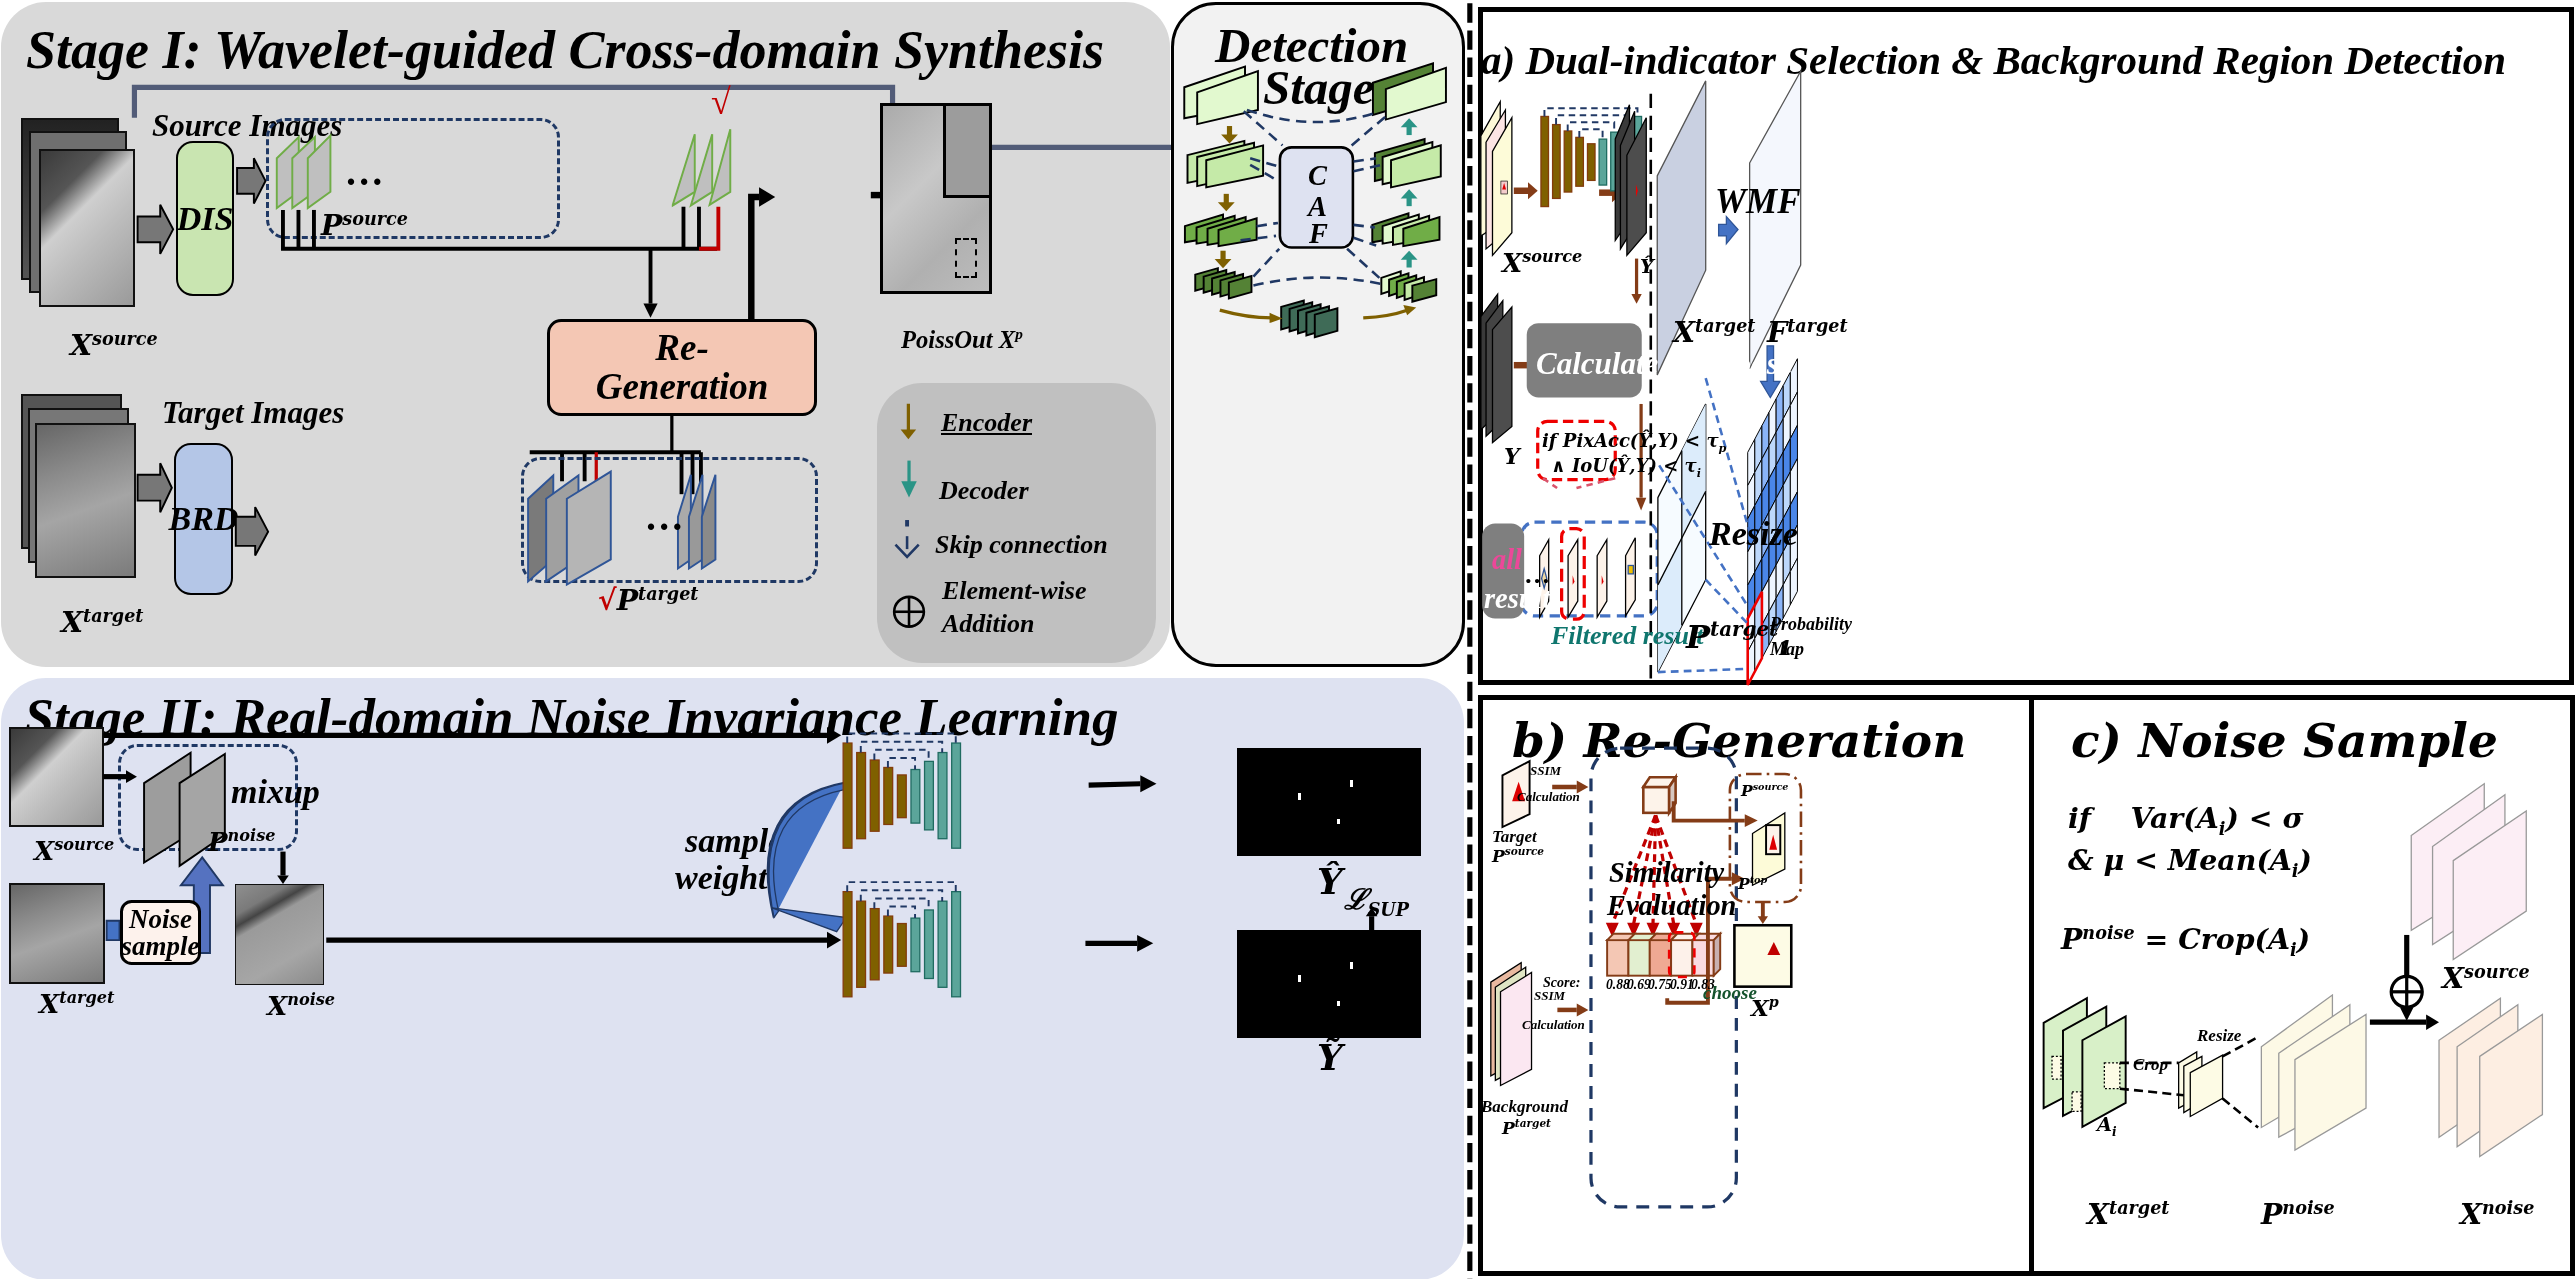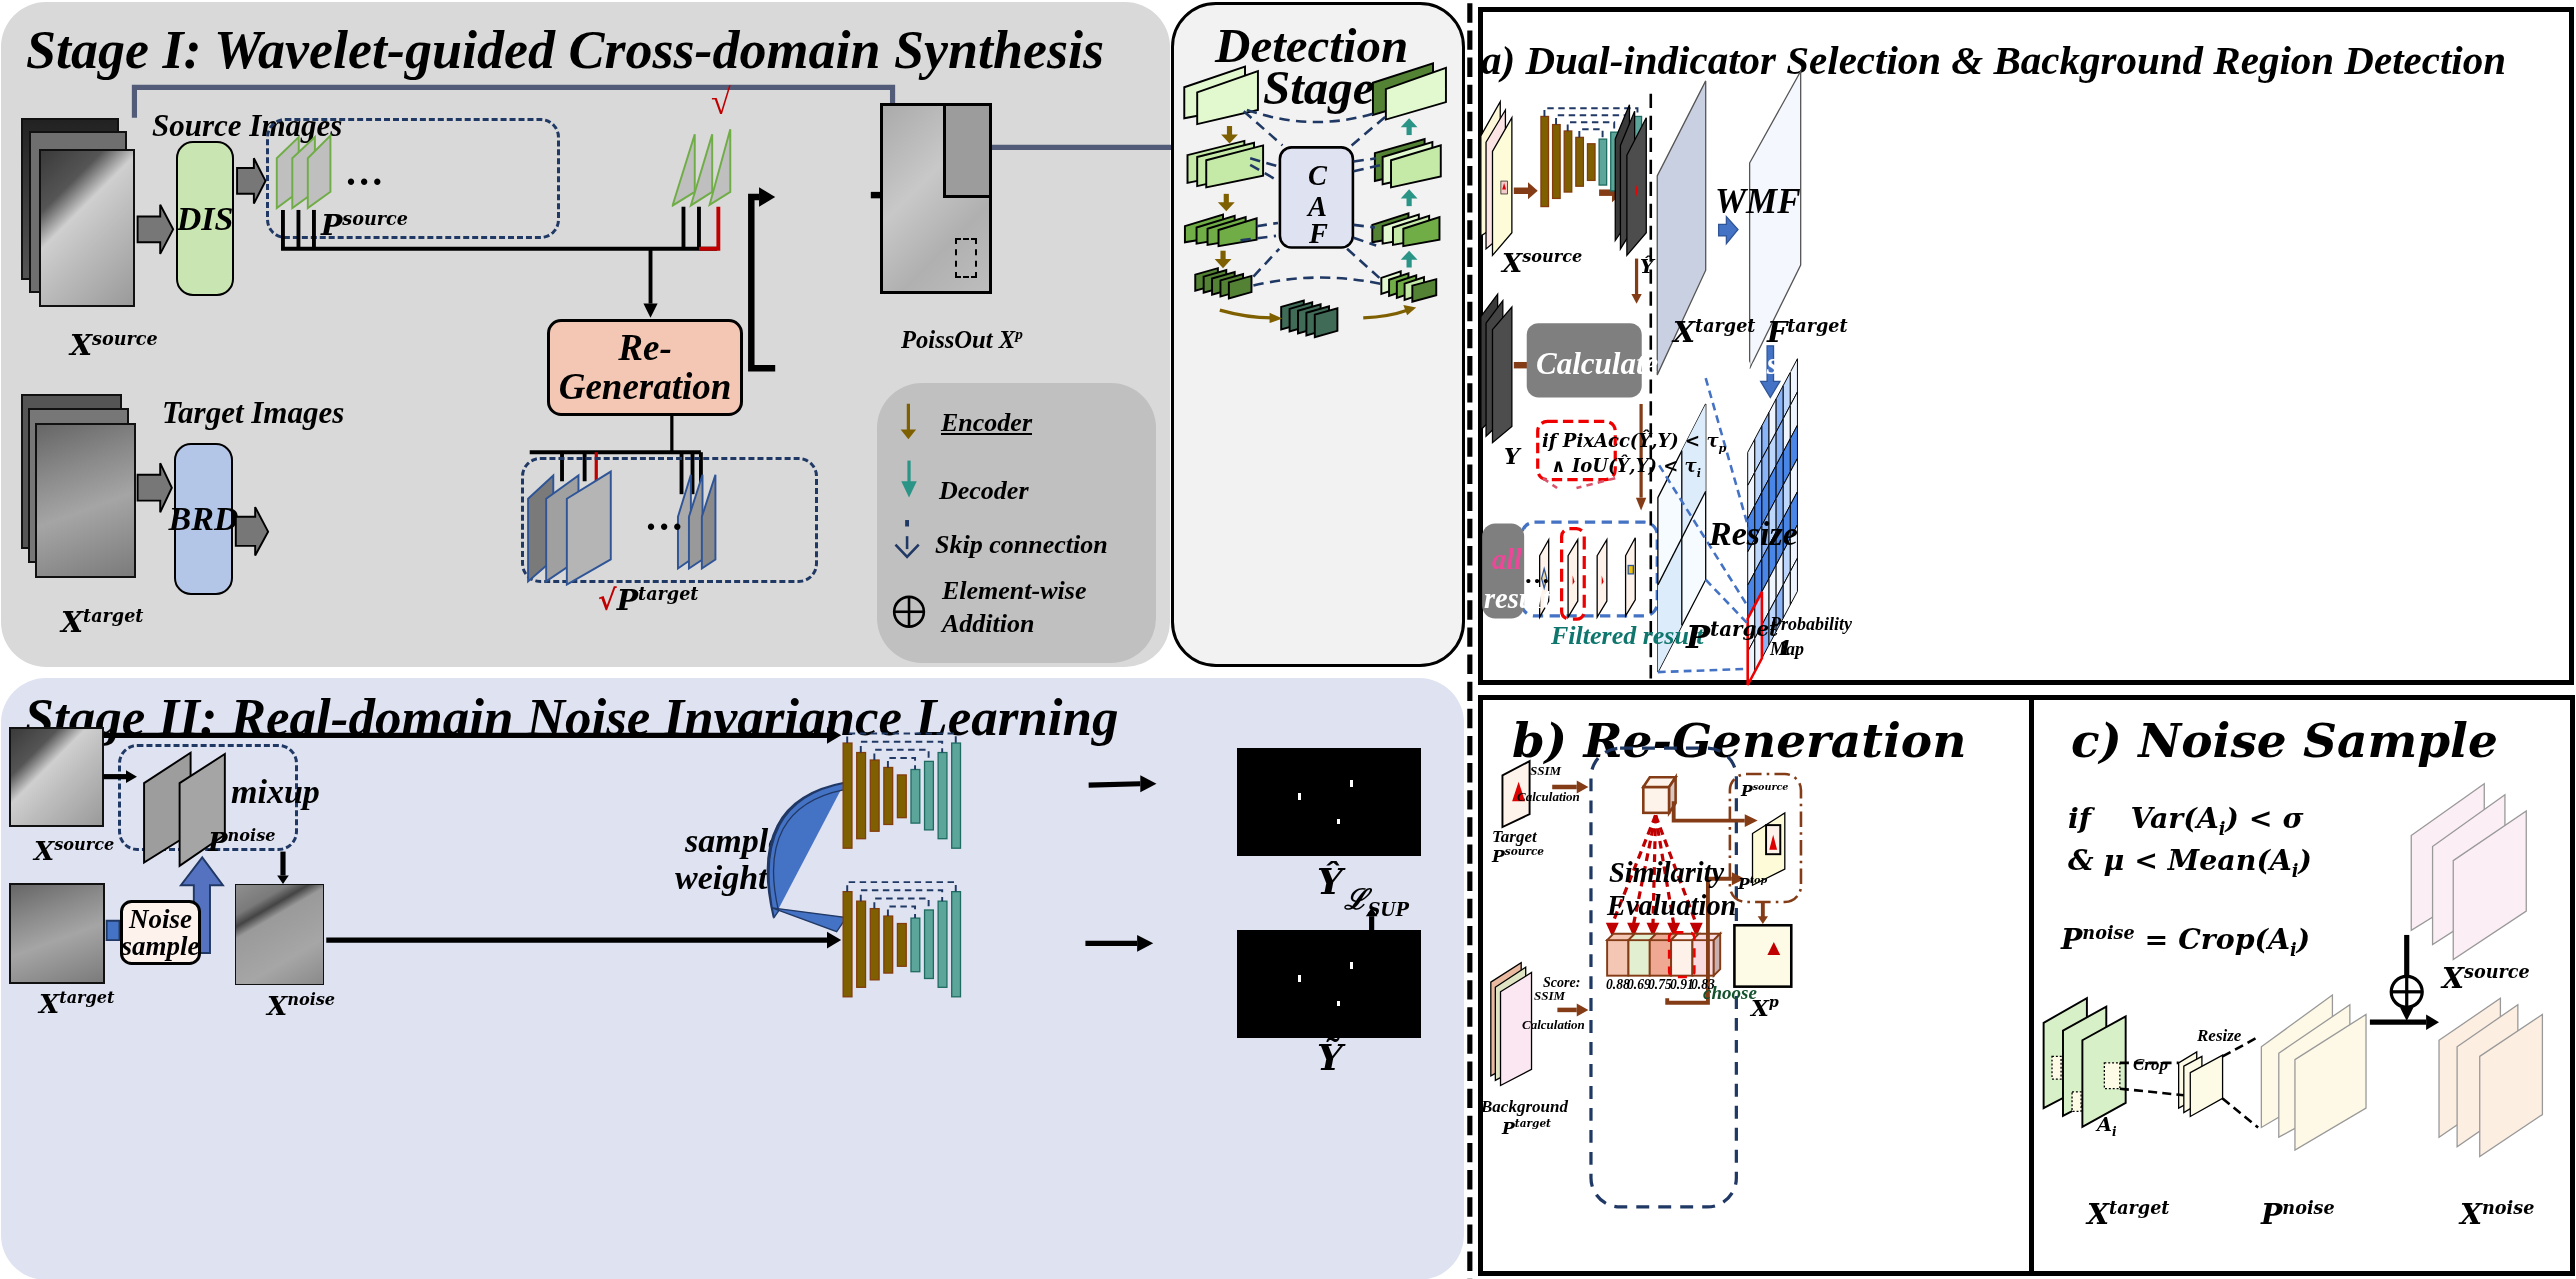--- a/index.html
+++ b/index.html
@@ -101,21 +101,21 @@
   <g stroke="#000" stroke-width="6">
     <line x1="870" y1="700" x2="870" y2="745"></line>
       <line x1="905" y1="700" x2="905" y2="745"></line>
     <line x1="1055" y1="700" x2="1055" y2="765"></line>
       <line x1="1072" y1="700" x2="1072" y2="765"></line>
       <line x1="1085" y1="700" x2="1085" y2="765"></line>
   </g>
   <line x1="923" y1="700" x2="923" y2="745" stroke="#c00000" stroke-width="5"></line>
 </svg>
 
-<div class="box" style="left:547px;top:319px;width:196px;height:97px;background:#f4c7b4;border:3.2px solid #000;border-radius:14.2px;font-size:37px;flex-direction:column;line-height:1.05;">
+<div class="box" style="left:547px;top:319px;width:270px;height:97px;background:#f4c7b4;border:3.2px solid #000;border-radius:14.2px;font-size:37px;flex-direction:column;line-height:1.05;">
   <span>Re-</span>
   <span>Generation</span>
 </div>
 
 <div class="abs" style="left:521px;top:457px;width:297px;height:126px;border:3.9px dashed #1f3864;border-radius:19.4px;box-sizing:border-box;"></div>
 <svg style="left:0;top:0;" width="905" height="646" viewBox="0 0 1400 1000">
   <g stroke="#2f5597" stroke-width="3">
     <polygon points="817,772 856,736 856,866 817,900" fill="#7a7a7a"></polygon>
     <polygon points="845,772 895,736 895,866 845,900" fill="#a0a0a0"></polygon>
     <polygon points="877,772 945,730 945,866 877,905" fill="#b5b5b5"></polygon>

